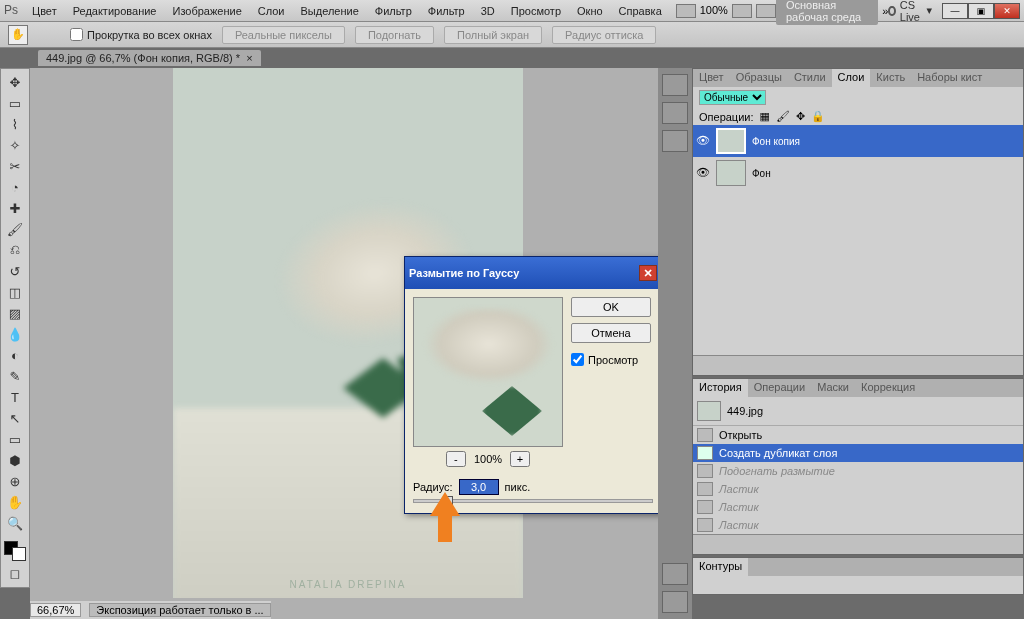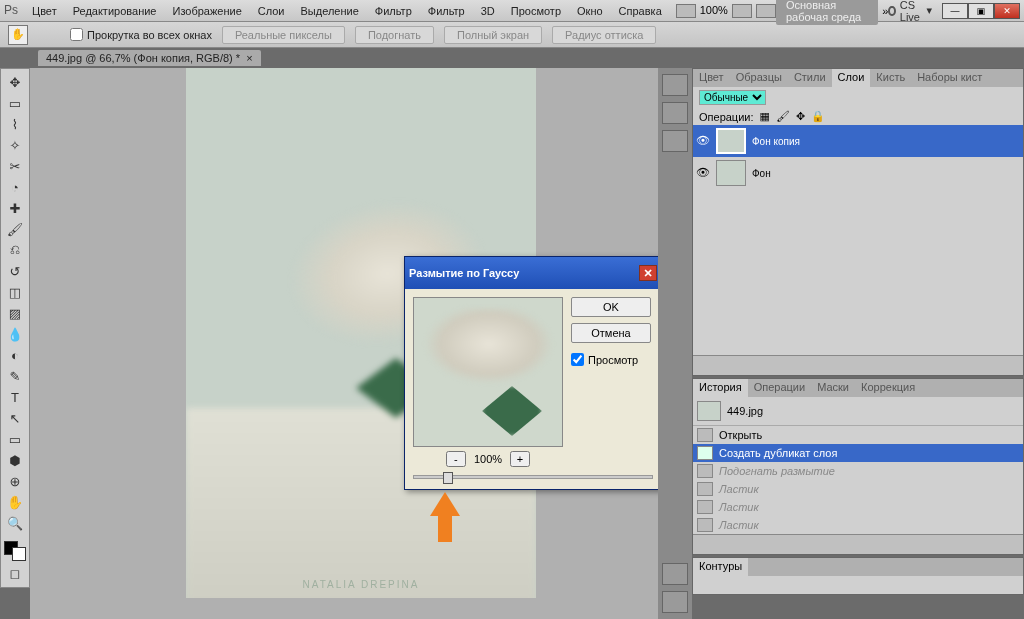--- a/index.html
+++ b/index.html
@@ -31,21 +31,21 @@
 
 .workspace { position: relative; height: 551px; }
 
 .toolbox { position: absolute; left: 0; top: 0; width: 30px; height: 520px; background: #d2d2d2; border: 1px solid #888; padding: 4px 0; display: flex; flex-direction: column; align-items: center; gap: 3px; }
 .toolbox .tool { width: 22px; height: 18px; display: flex; align-items: center; justify-content: center; color: #333; font-size: 13px; }
 .toolbox .swatches { margin-top: 6px; width: 22px; height: 20px; position: relative; }
 .toolbox .sw1 { width: 14px; height: 14px; border: 1px solid #333; background: #000; position: absolute; top: 0; left: 0; }
 .toolbox .sw2 { width: 14px; height: 14px; border: 1px solid #333; background: #fff; position: absolute; bottom: 0; right: 0; }
 
 .canvas-area { position: absolute; left: 30px; top: 0; right: 324px; bottom: 0; background: #b0b0b0; }
-.canvas-img { position: absolute; left: 156px; top: 0; width: 350px; height: 530px; background: #c7d2c9; overflow: hidden; }
+.canvas-img { position: absolute; left: 143px; top: 0; width: 350px; height: 530px; background: #c7d2c9; overflow: hidden; }
 .canvas-img .blur { position: absolute; inset: 0; filter: blur(3px); }
 .canvas-img .hand { position: absolute; top: 80px; left: 40px; width: 270px; height: 260px; background: radial-gradient(ellipse 140px 100px at 60% 50%, #e8e4d8 0%, #d8d4c6 40%, transparent 70%); border-radius: 50%; transform: rotate(-10deg); }
 .canvas-img .leaf { position: absolute; top: 290px; left: 170px; width: 80px; height: 60px; background: #3a6b4a; clip-path: polygon(50% 0%, 100% 50%, 50% 100%, 0% 50%); }
 .canvas-img .leaf2 { position: absolute; top: 280px; left: 220px; width: 60px; height: 50px; background: #3a6b4a; clip-path: polygon(50% 0%, 100% 50%, 50% 100%, 0% 50%); transform: rotate(30deg); }
 .canvas-img .dress { position: absolute; top: 340px; left: 0; width: 100%; height: 260px; background: linear-gradient(#e0e0d5,#c8c8bd); }
 .canvas-img .credit { position: absolute; bottom: 8px; left: 50%; transform: translateX(-50%); color: #a0b0a0; font-size: 10px; letter-spacing: 2px; }
 
 .status-bar { position: absolute; bottom: 0; left: 0; height: 18px; display: flex; align-items: center; background: #d0d0d0; gap: 8px; }
 .status-bar .zoom { padding: 0 6px; background: #e8e8e8; border: 1px solid #999; }
 .status-bar .expo { padding: 0 6px; background: #bbb; border: 1px solid #999; }
@@ -194,20 +194,24 @@
   <div class="canvas-area">
     <div class="canvas-img">
       <div class="blur">
         <div class="dress"></div>
         <div class="hand"></div>
         <div class="leaf"></div>
         <div class="leaf2"></div>
       </div>
       <div class="credit">NATALIA DREPINA</div>
     </div>
+    <div class="status-bar">
+      <div class="zoom">66,67%</div>
+      <div class="expo">Экспозиция работает только в ...</div>
+    </div>
   </div>
 
   <div class="dialog">
     <div class="titlebar">
       <span>Размытие по Гауссу</span>
       <div class="x">✕</div>
     </div>
     <div class="body">
       <div class="preview">
         <div class="preview-box">
@@ -221,20 +225,25 @@
         </div>
       </div>
       <div class="rightcol">
         <button class="dlgbtn">OK</button>
         <button class="dlgbtn">Отмена</button>
         <label class="chk">
             <input type="checkbox" checked="" style="">
             <span>Просмотр</span>
           </label>
       </div>
+    </div>
+    <div class="radius-row">
+      <span>Радиус:</span>
+      <input value="3,0" style="">
+      <span>пикс.</span>
     </div>
     <div class="slider">
         <div class="thumb"></div>
       </div>
   </div>
 
   <div class="arrow">
     <div class="head"></div>
       <div class="shaft"></div>
   </div>

